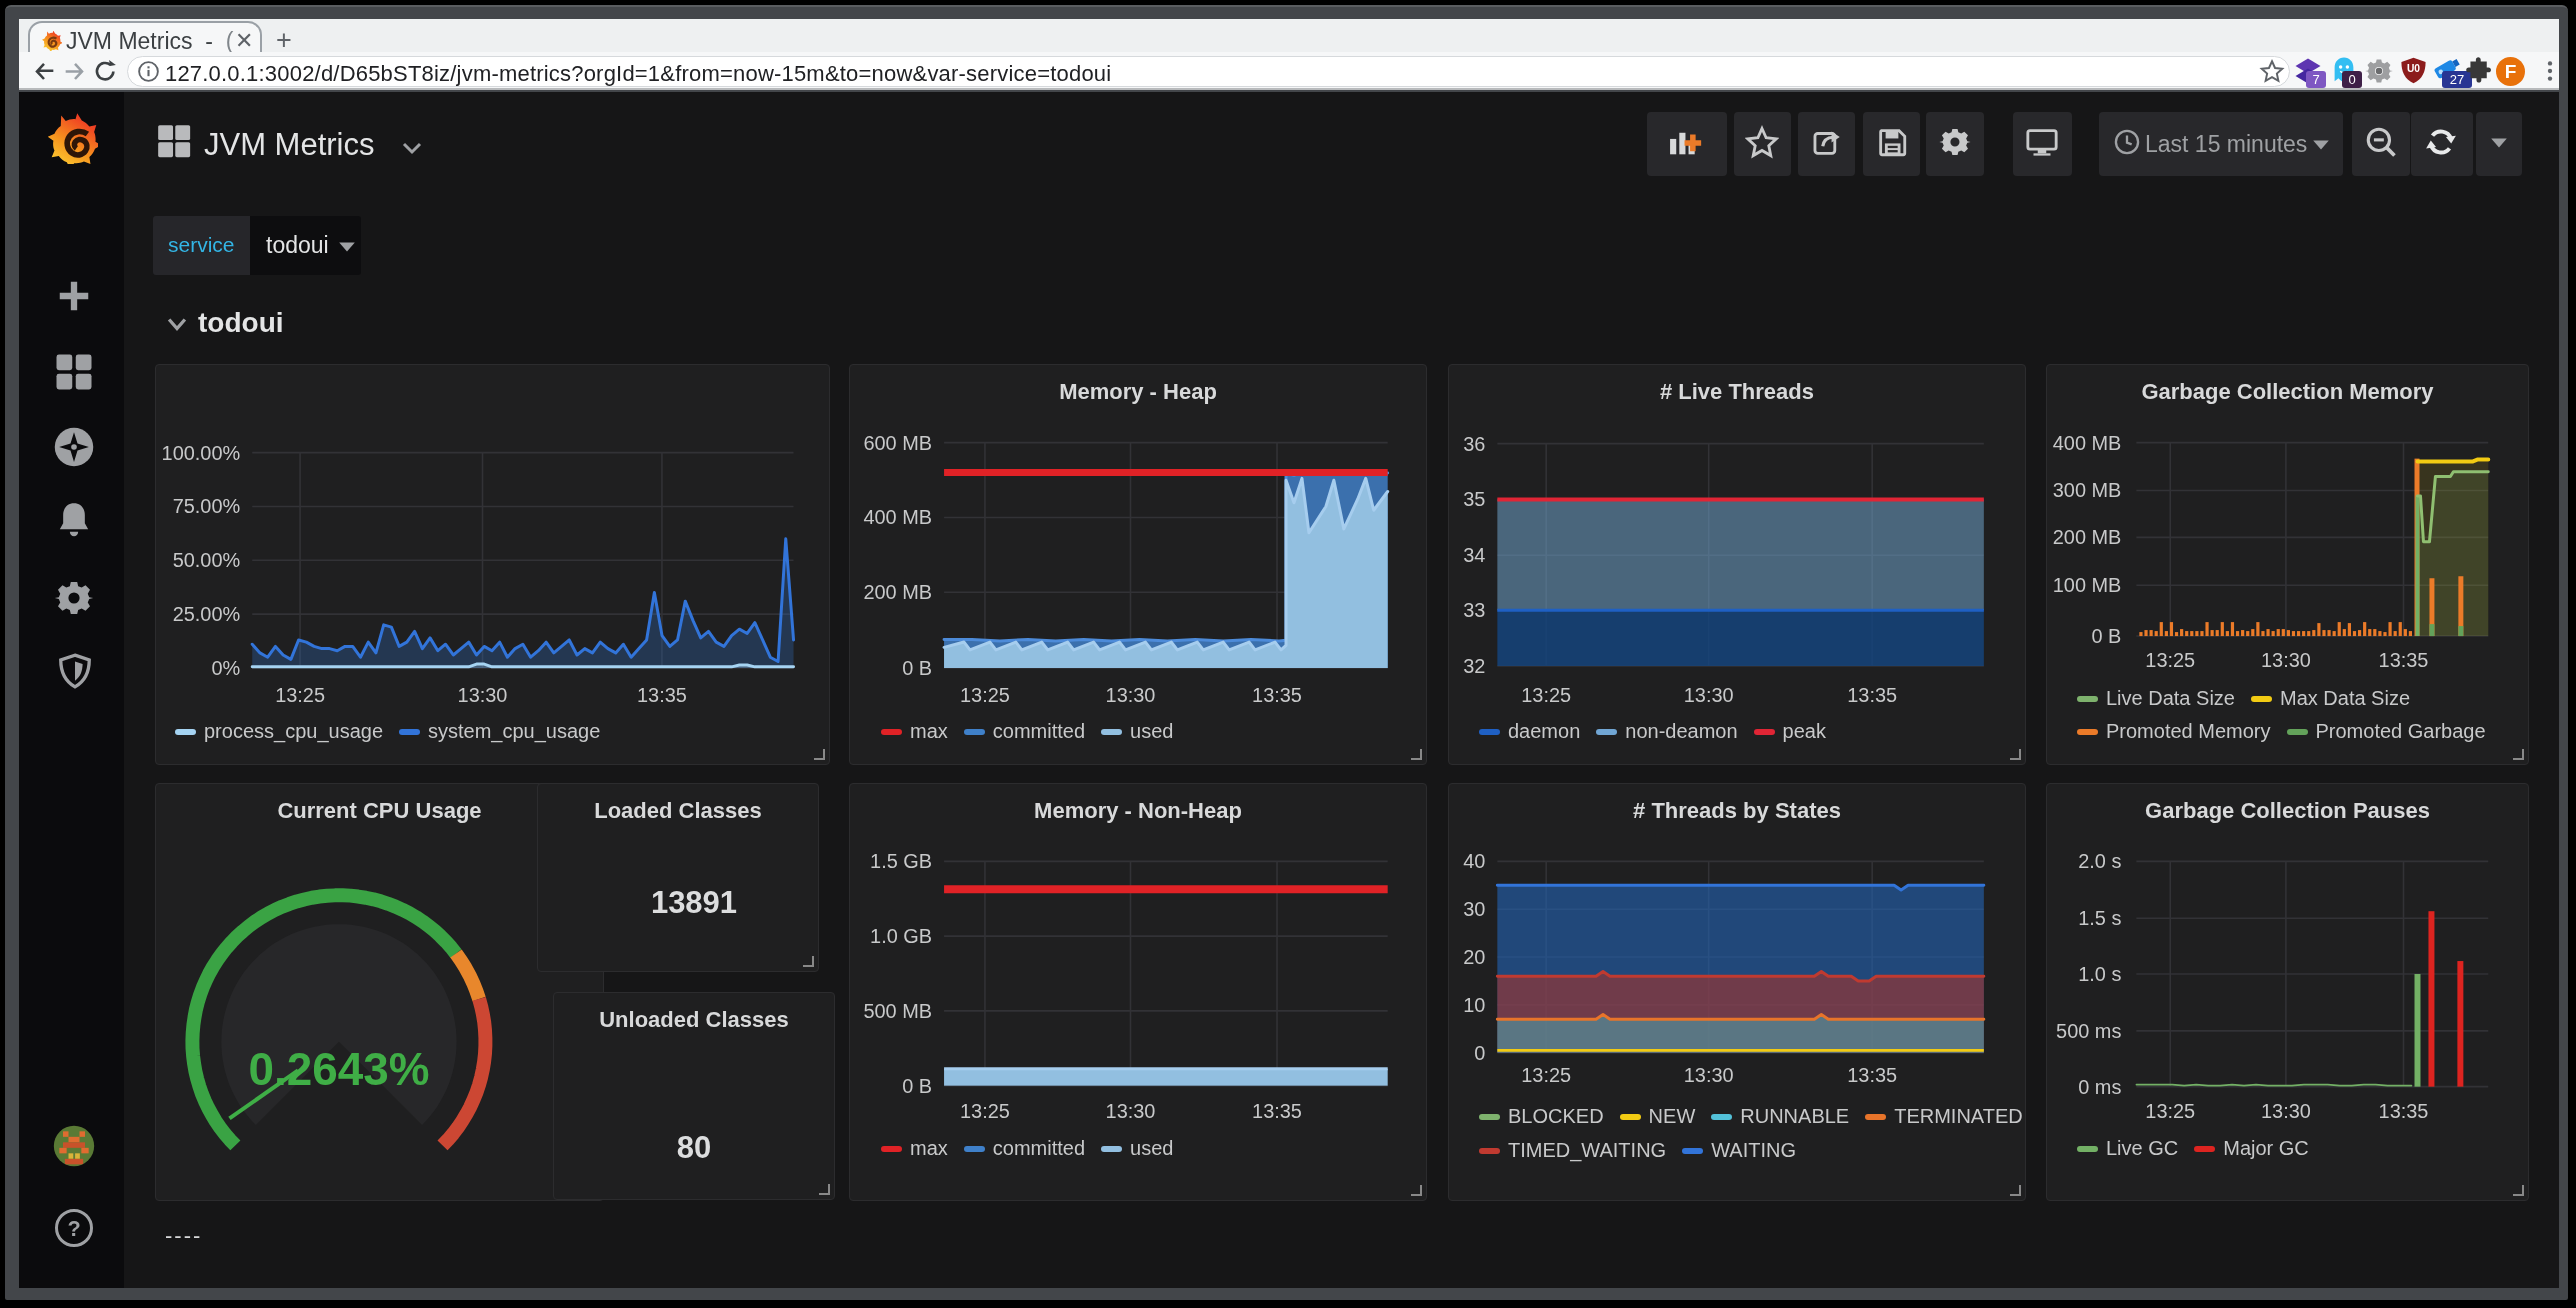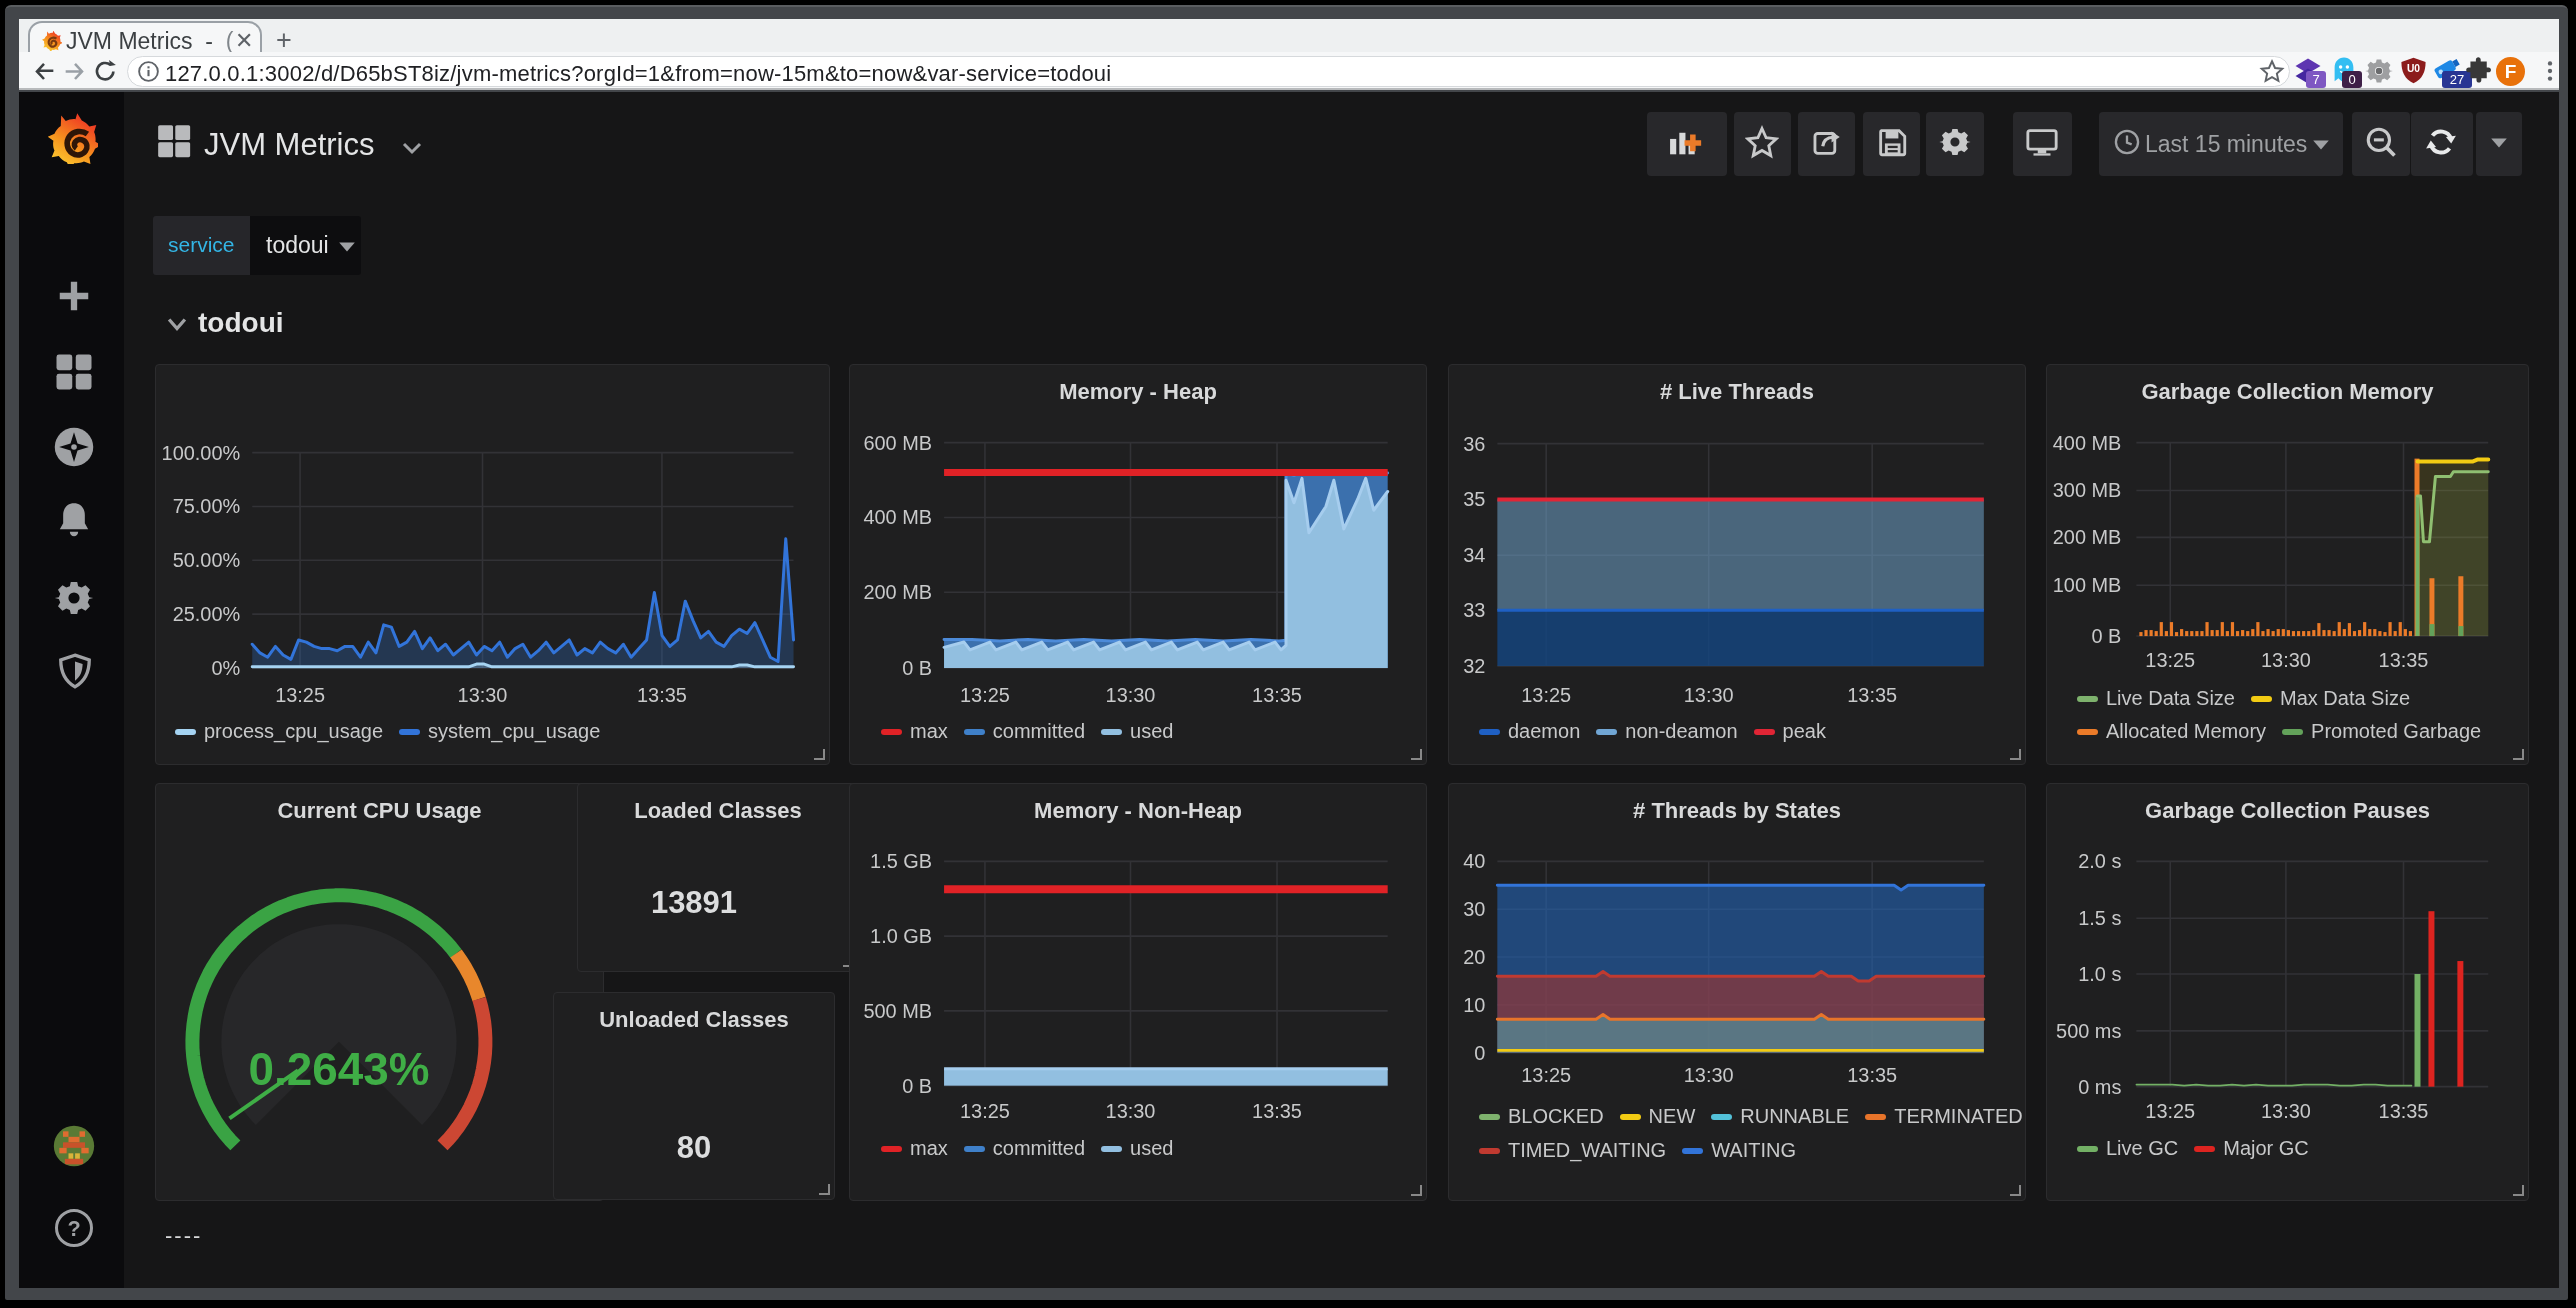--- a/index.html
+++ b/index.html
@@ -273,21 +273,21 @@
     <svg class="rsz" width="14" height="14" viewBox="0 0 14 14">
       <path d="M3 13 L13 13 L13 3" fill="none" stroke="#888" stroke-width="2"></path>
     </svg>
   </div>
 <div class="panel" style="left:155px;top:783px;width:449px;height:418px">
     <div class="ptitle">Current CPU Usage</div>
     <svg class="rsz" width="14" height="14" viewBox="0 0 14 14">
       <path d="M3 13 L13 13 L13 3" fill="none" stroke="#888" stroke-width="2"></path>
     </svg>
   </div>
-<div class="panel" style="left:577px;top:783px;width:282px;height:189px">
+<div class="panel" style="left:537px;top:783px;width:282px;height:189px">
     <div class="ptitle">Loaded Classes</div>
     <svg class="rsz" width="14" height="14" viewBox="0 0 14 14">
       <path d="M3 13 L13 13 L13 3" fill="none" stroke="#888" stroke-width="2"></path>
     </svg>
   </div>
 <div class="panel" style="left:553px;top:992px;width:282px;height:208px">
     <div class="ptitle">Unloaded Classes</div>
     <svg class="rsz" width="14" height="14" viewBox="0 0 14 14">
       <path d="M3 13 L13 13 L13 3" fill="none" stroke="#888" stroke-width="2"></path>
     </svg>
@@ -558,21 +558,21 @@
     <span class="ltxt">peak</span>
   </div>
 <div class="legend" style="left:2077px;top:687px">
     <span class="ldash" style="background:#7eb26d"></span>
     <span class="ltxt">Live Data Size</span>
     <span class="ldash" style="background:#f2cb13"></span>
     <span class="ltxt">Max Data Size</span>
   </div>
 <div class="legend" style="left:2077px;top:720px">
     <span class="ldash" style="background:#eb7b29"></span>
-    <span class="ltxt">Allocated Memory</span>
+    <span class="ltxt">Promoted Memory</span>
     <span class="ldash" style="background:#63a25a"></span>
     <span class="ltxt">Promoted Garbage</span>
   </div>
 <div class="legend" style="left:881px;top:1137px">
     <span class="ldash" style="background:#e02226"></span>
     <span class="ltxt">max</span>
     <span class="ldash" style="background:#3f80c9"></span>
     <span class="ltxt">committed</span>
     <span class="ldash" style="background:#92bfe0"></span>
     <span class="ltxt">used</span>

